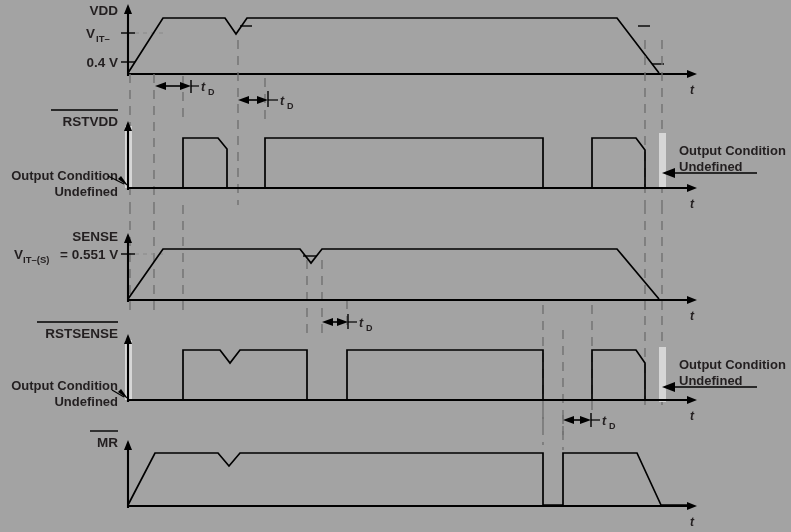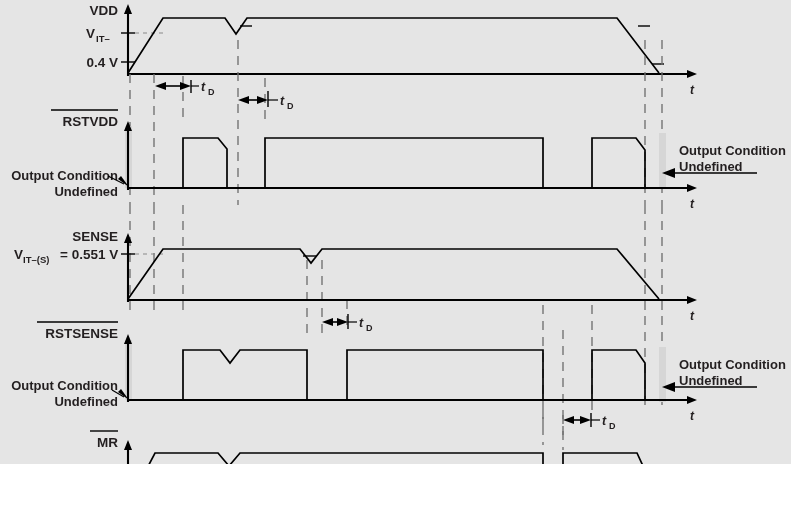--- a/index.html
+++ b/index.html
@@ -3,22 +3,22 @@
 <meta charset="utf-8">
 <style>
   html, body {
     margin: 0;
     padding: 0;
     background: #ffffff;
   }
   #root {
     position: relative;
     width: 791px;
-    height: 464px;
-    background: #e5e5e5;
+    height: 532px;
+    background: #a3a3a3;
     font-family: "Liberation Sans", sans-serif;
     overflow: hidden;
   }
   svg#diagram {
     position: absolute;
     left: 0;
     top: 0;
     width: 791px;
     height: 532px;
   }

